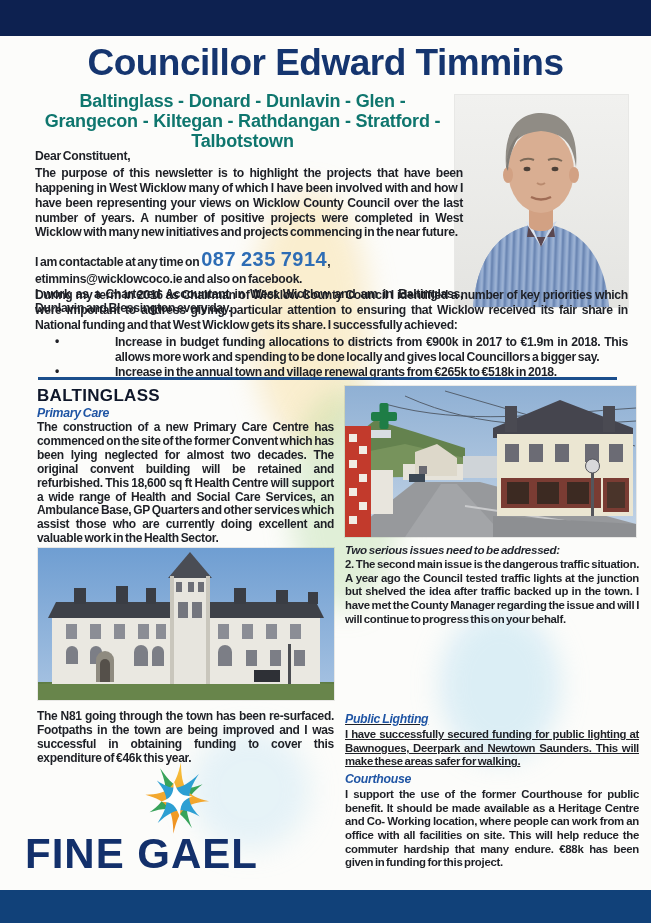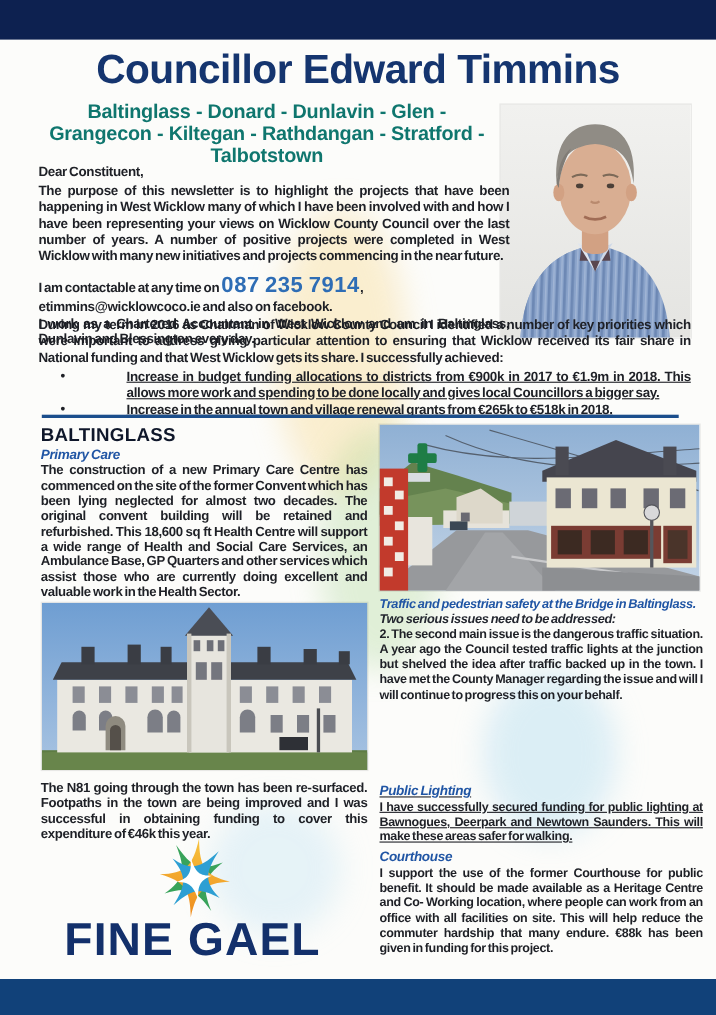--- a/index.html
+++ b/index.html
@@ -31,41 +31,41 @@
   .photo svg{display:block;}
   
   .body-txt{font-size:12.2px;font-weight:700;line-height:1.22;text-align:justify;
     letter-spacing:-0.3px;word-spacing:-1.2px;color:#1e2026;}
   .intro{left:35px;top:149px;width:428px;}
   .intro .dear{margin:0 0 2px 0;}
   .contact-line{margin-top:7px;font-weight:700;}
   .phone{font-size:20px;font-weight:800;color:#2e6db5;letter-spacing:.5px;}
   .term{left:35px;top:288px;width:593px;}
   .bullets{margin:2px 0 0 0;padding:0;list-style:none;}
-  .bullets li{position:relative;padding-left:80px;margin-top:1px;text-decoration:underline;}
+  .bullets li{position:relative;padding-left:80px;margin-top:1px;}
   .bullets li::before{content:"•";position:absolute;left:20px;top:-1px;}
   .rule{left:38px;top:377px;width:579px;height:3px;background:#1b4e8c;}
   
   .h-balt{left:37px;top:386px;font-size:17px;font-weight:800;color:#0f172a;letter-spacing:.3px;}
   .subhead{font-size:12.3px;font-weight:800;font-style:italic;color:#2055a4;
     letter-spacing:-0.3px;word-spacing:-1px;}
   .subhead-dark{color:#23262f;}
   .h-primary{left:37px;top:406px;}
   .primary-body{left:37px;top:421px;width:297px;font-size:12px;line-height:1.16;}
   .traffic{left:345px;top:543px;width:294px;}
   .traffic .body-txt{font-size:11.4px;line-height:1.2;}
   .traffic .subhead{font-size:11.6px;}
   .roads{left:37px;top:707px;width:297px;}
   .roads .body-txt{font-size:12px;line-height:1.18;margin-top:2px;}
   .lighting{left:345px;top:712px;width:294px;text-decoration:underline;}
   .courthouse{left:345px;top:772px;width:294px;}
   .rcol .body-txt,.lighting .body-txt,.courthouse .body-txt{font-size:11.4px;line-height:1.2;margin-top:2px;}
   
   .fg-star{left:112px;top:760px;width:130px;height:78px;}
-  .fg-text{left:25px;top:830px;width:300px;text-align:center;
+  .fg-text{left:25px;top:830px;width:300px;
     font-size:42px;font-weight:800;color:#13306b;letter-spacing:1px;}
 </style>
 </head>
 <body>
 
 <div class="page">
 
   <div class="wm wm-yellow"></div>
   <div class="wm wm-green"></div>
   <div class="wm wm-cyan1"></div>
@@ -201,21 +201,20 @@
 
       <g fill="#1e7d46">
         <rect x="26" y="26" width="26" height="9" rx="2"></rect>
         <rect x="34.5" y="17" width="9" height="26" rx="2"></rect>
       </g>
       <rect x="26" y="44" width="20" height="8" fill="#d8dde2"></rect>
     </svg>
   </div>
 
   <div class="z traffic rcol">
-    <div class="subhead">Traffic and pedestrian safety at the Bridge in Baltinglass.</div>
     <div class="subhead subhead-dark">Two serious issues need to be addressed:</div>
     <div class="body-txt">2. The second main issue is the dangerous traffic situation. A year ago the Council tested traffic lights at the junction but shelved the idea after traffic backed up in the town. I have met the County Manager regarding the issue and will I will continue to progress this on your behalf.</div>
   </div>
 
   <div class="z photo photo-convent" role="img" aria-label="Former Convent building, Baltinglass">
     <svg width="296" height="152" viewBox="0 0 296 152">
       <defs>
         <linearGradient id="sky2" x1="0" y1="0" x2="0" y2="1">
           <stop offset="0" stop-color="#6f9ed2"></stop>
             <stop offset="1" stop-color="#a9c4e2"></stop>

